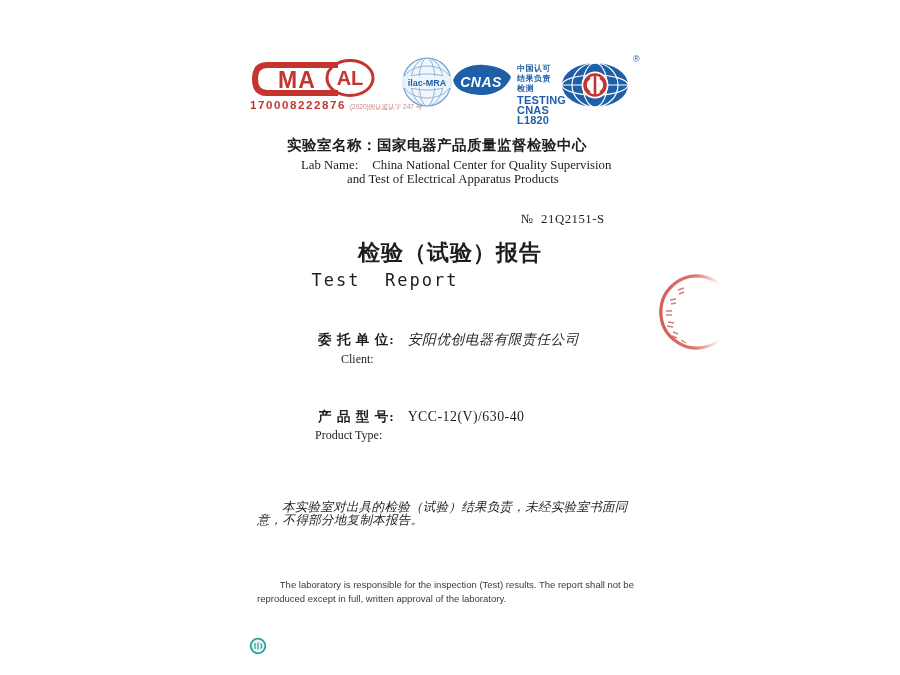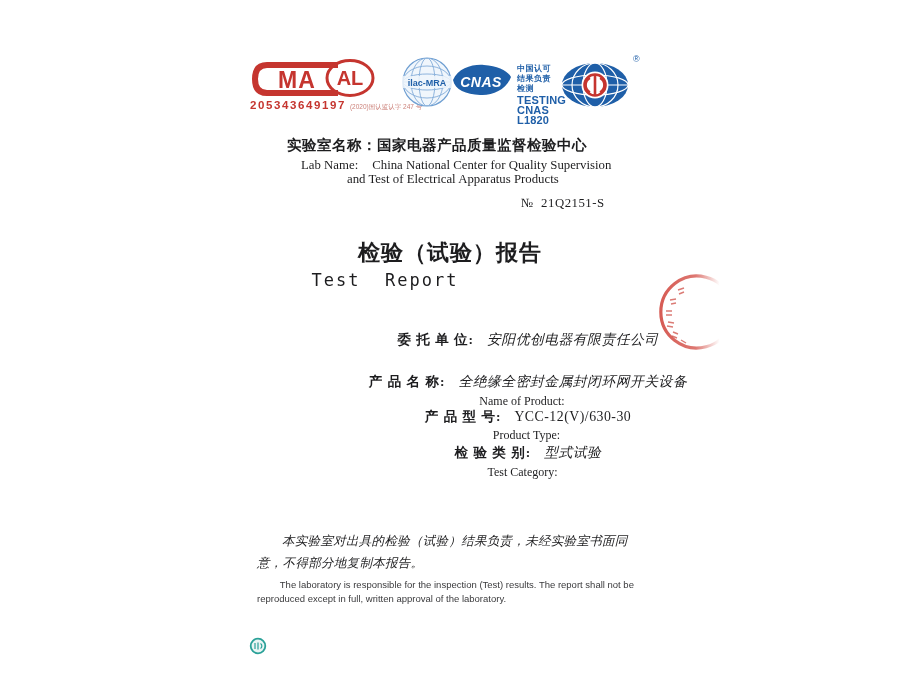--- a/index.html
+++ b/index.html
@@ -18,55 +18,55 @@
   .reg-mark{left:633px;top:54px;color:#1f5fa8;font-size:9px;font-family:"Liberation Sans",sans-serif;}
 
   
   .lab-zh{left:287px;top:136px;font-family:"Liberation Sans","DejaVu Sans",sans-serif;
           font-weight:bold;font-size:14.5px;letter-spacing:.5px;white-space:nowrap;}
   .lab-en{left:301px;top:158px;font-size:12.8px;line-height:14px;white-space:nowrap;}
   .lab-en .l2{margin-left:46px;}
   .lab-en .gap{display:inline-block;width:14px;}
 
   
-  .report-no{left:521px;top:196px;font-size:12.8px;letter-spacing:.5px;white-space:pre;}
+  .report-no{left:521px;top:212px;font-size:12.8px;letter-spacing:.5px;white-space:pre;}
 
   
   .title-zh{left:0;top:238px;width:900px;text-align:center;
             font-family:"Liberation Sans","DejaVu Sans",sans-serif;
             font-weight:bold;font-size:22px;letter-spacing:1px;}
   .title-en{left:0;top:270px;width:770px;text-align:center;
             font-family:"DejaVu Sans Mono","Liberation Mono",monospace;
             font-size:17px;letter-spacing:2px;white-space:pre;}
 
   
-  .field{position:absolute;left:318px;width:420px;white-space:nowrap;text-align:center;}
+  .field{position:absolute;left:318px;width:420px;white-space:nowrap;}
   .f-zh{font-size:13.5px;letter-spacing:1px;font-weight:bold;}
   .f-val{font-size:13.8px;font-style:italic;margin-left:9px;letter-spacing:.5px;}
   .f-en{font-size:12px;margin-top:3px;margin-left:-3px;font-weight:normal;}
   .f-en.indent{margin-left:23px;}
 
   
-  .disc-zh{left:257px;top:530px;width:394px;font-size:12.5px;line-height:22px;
+  .disc-zh{left:257px;top:501px;width:394px;font-size:12.5px;line-height:13px;
            font-style:italic;letter-spacing:.3px;text-indent:2em;}
   .disc-en{left:257px;top:578px;width:394px;font-size:9.5px;line-height:14px;
            font-family:"Liberation Sans","DejaVu Sans",sans-serif;
            color:#3a3a3c;text-indent:2.4em;}
 </style>
 </head>
 <body>
 
 <div class="page">
 
   <svg class="abs" style="left:250px;top:60px;" width="92" height="38" viewBox="0 0 92 38">
     <path d="M88 5 H17 Q5 5 5 19 Q5 33 17 33 H88" fill="none" stroke="#c5352f" stroke-width="6"></path>
     <text x="47" y="28" text-anchor="middle" font-family="Liberation Sans, sans-serif" font-weight="bold" font-size="23" fill="#c5352f" letter-spacing="1">MA</text>
   </svg>
   <div class="abs cma-num">
-    <span>205343649197</span><span class="cert-note">(2020)国认监认字 247 号</span>
+    <span>170008222876</span><span class="cert-note">(2020)国认监认字 247 号</span>
   </div>
 
   <svg class="abs" style="left:324px;top:58px;" width="52" height="40" viewBox="0 0 52 40">
     <ellipse cx="26" cy="20" rx="23" ry="17.5" fill="none" stroke="#c5352f" stroke-width="3"></ellipse>
     <text x="26" y="27" text-anchor="middle" font-family="Liberation Sans, sans-serif" font-weight="bold" font-size="20" fill="#c5352f">AL</text>
   </svg>
 
   <svg class="abs" style="left:397px;top:56px;" width="60" height="52" viewBox="0 0 60 52">
     <defs>
         <clipPath id="ilacClip">
@@ -144,39 +144,30 @@
       <path d="M16 45 l6 0 M16 49 l6 0"></path>
       <path d="M18 56 l6 1 M17 60 l6 1"></path>
       <path d="M23 66 l5 2 M22 70 l5 2"></path>
       <path d="M31 74 l5 3"></path>
     </g>
   </svg>
 
   <div class="field" style="top:330px">
     <span class="f-zh">委 托 单 位:</span>
     <span class="f-val">安阳优创电器有限责任公司</span>
+    <div class="f-en indent">Client:</div>
   </div>
 
-  <div class="field" style="top:372px">
-    <span class="f-zh">产 品 名 称:</span>
-    <span class="f-val">全绝缘全密封金属封闭环网开关设备</span>
-    <div class="f-en" style="margin-left:-12px">Name of Product:</div>
-  </div>
 
   <div class="field" style="top:407px">
     <span class="f-zh">产 品 型 号:</span>
-    <span class="f-val" style="font-style:normal">YCC-12(V)/630-30</span>
+    <span class="f-val" style="font-style:normal">YCC-12(V)/630-40</span>
     <div class="f-en" style="margin-top:2px">Product Type:</div>
   </div>
 
-  <div class="field" style="top:443px">
-    <span class="f-zh">检 验 类 别:</span>
-    <span class="f-val">型式试验</span>
-    <div class="f-en" style="margin-left:-11px">Test Category:</div>
-  </div>
 
   <div class="abs disc-zh">本实验室对出具的检验（试验）结果负责，未经实验室书面同意，不得部分地复制本报告。</div>
   <div class="abs disc-en">The laboratory is responsible for the inspection (Test) results. The report shall not be reproduced except in full, written approval of the laboratory.</div>
 
   <svg class="abs" style="left:249px;top:637px;" width="18" height="18" viewBox="0 0 18 18">
     <circle cx="9" cy="9" r="7.3" fill="rgba(42,161,152,0.10)" stroke="#2aa198" stroke-width="1.8"></circle>
     <g stroke="#2aa198" stroke-width="1.2" fill="none">
       <path d="M6 6 v6"></path>
       <path d="M9 5.5 v7"></path>
       <path d="M11.5 6.5 a3 3 0 0 1 0 5"></path>

